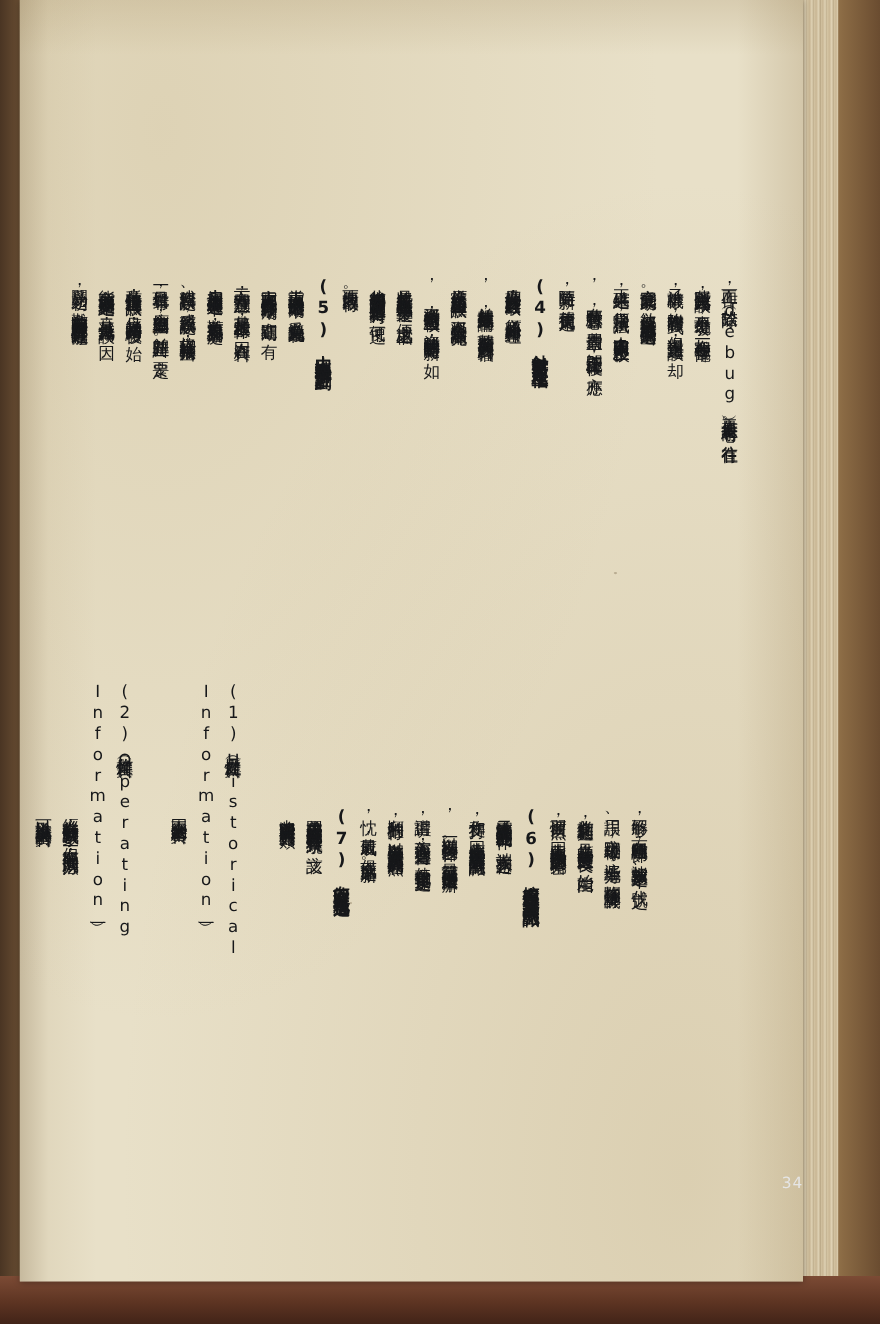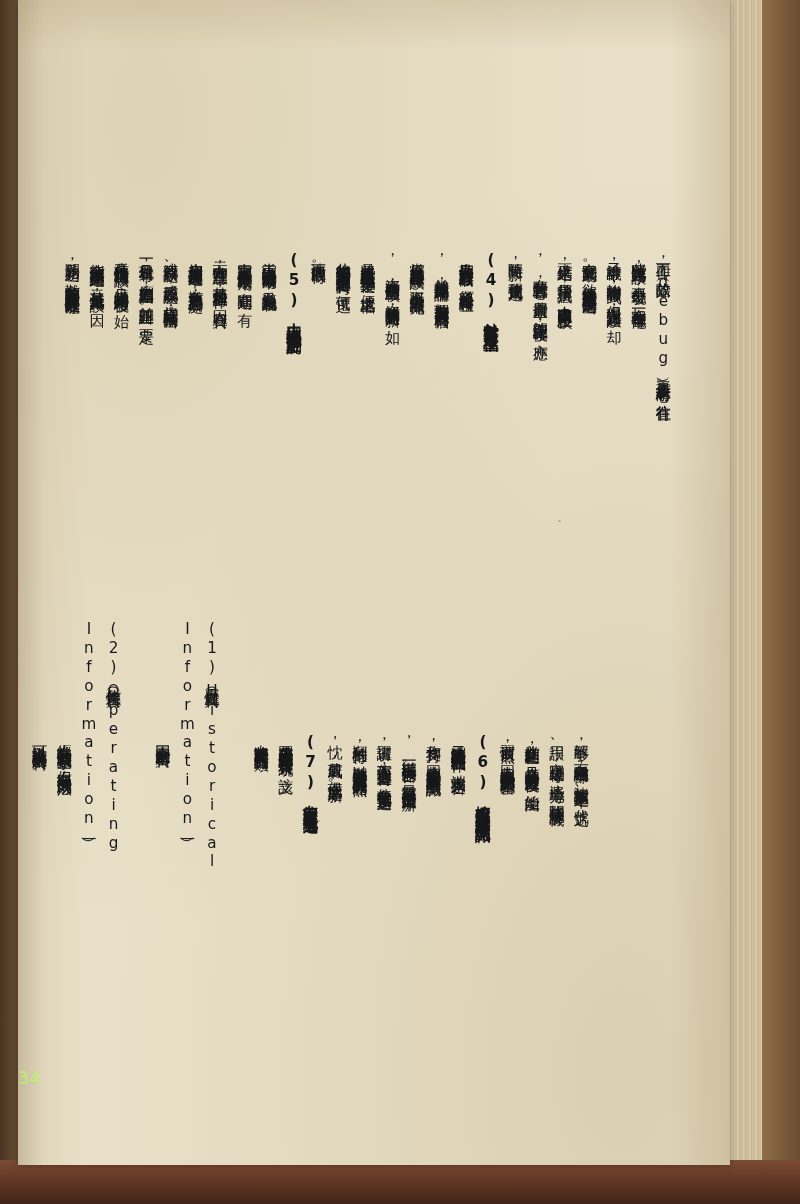--- a/index.html
+++ b/index.html
@@ -96,23 +96,23 @@
     display: inline-block;
   }
   .heading {
     font-weight: bold;
     letter-spacing: 0.12em;
   }
   .page-number {
     position: absolute;
     left: 0; right: 0;
     top: 1068px;
-    text-align: left;
-    font-size: 17px;
-    color: #bef264;
+    text-align: right;
+    font-size: 14px;
+    color: #e5e5e5;
     font-family: "DejaVu Sans", sans-serif;
     letter-spacing: .05em;
   }
   .pg-wrap {
     position: absolute;
     left: 18px; top: 0; width: 712px; height: 1165px;
     pointer-events: none;
   }
   
   .speck {

